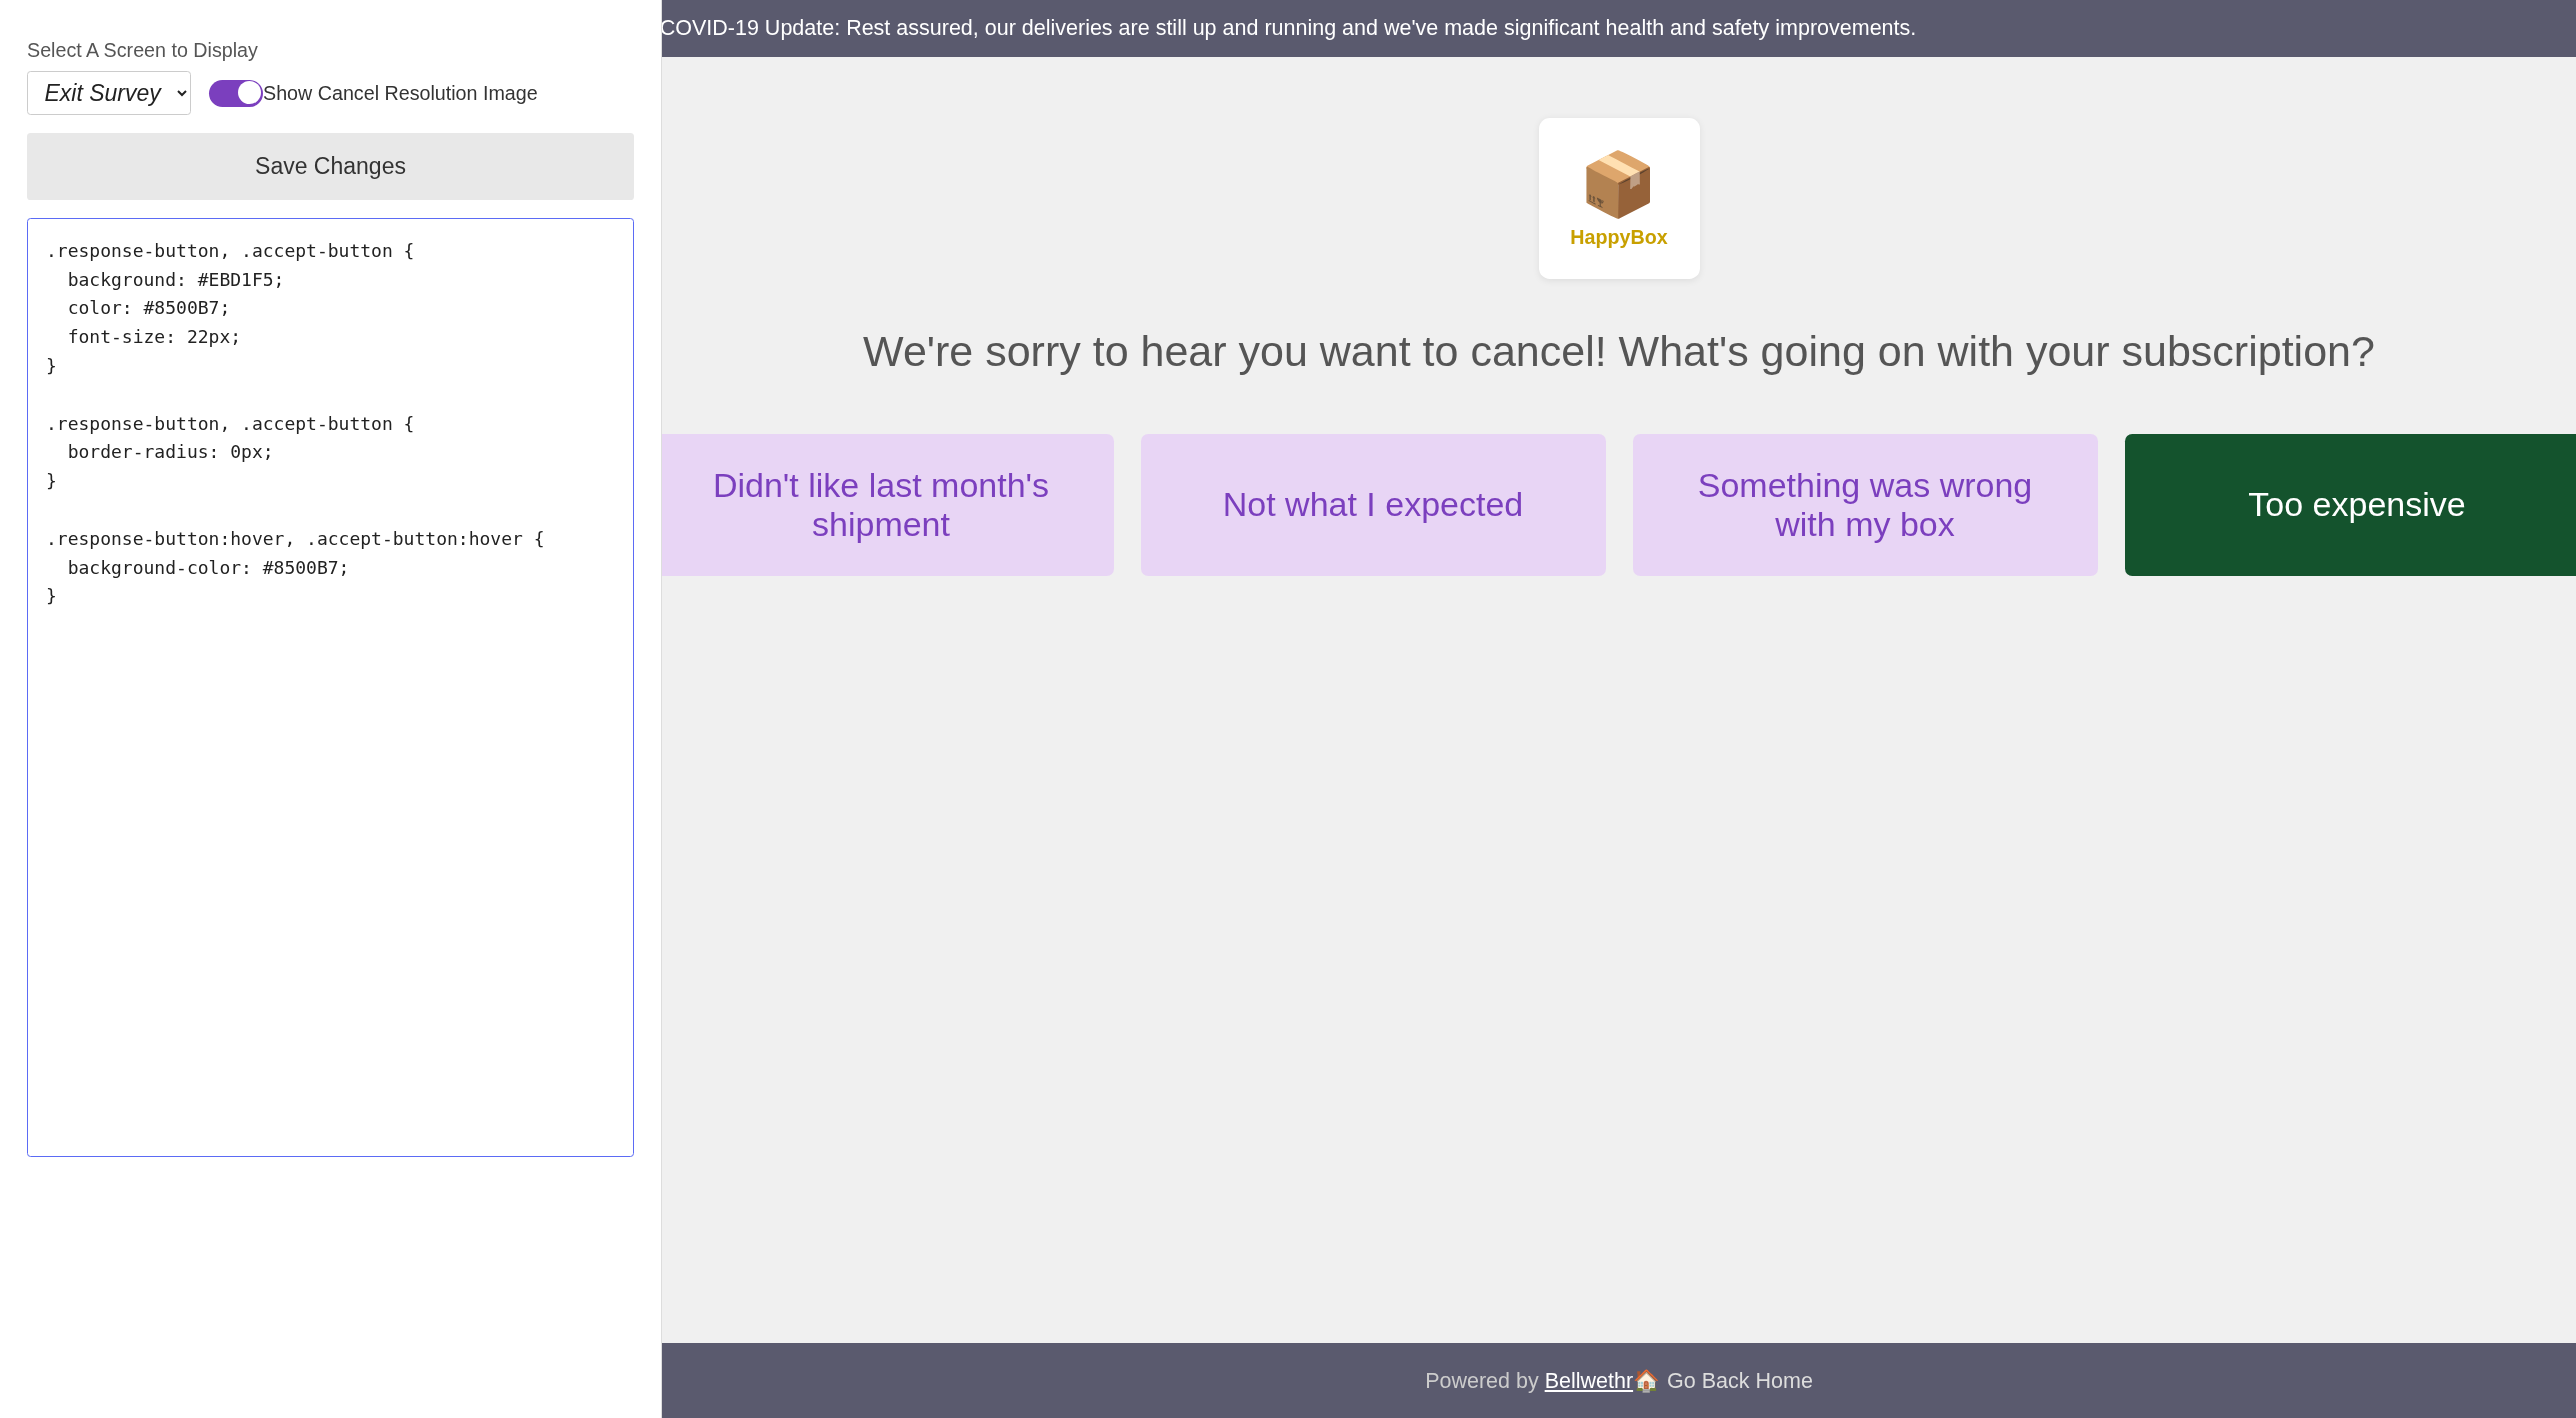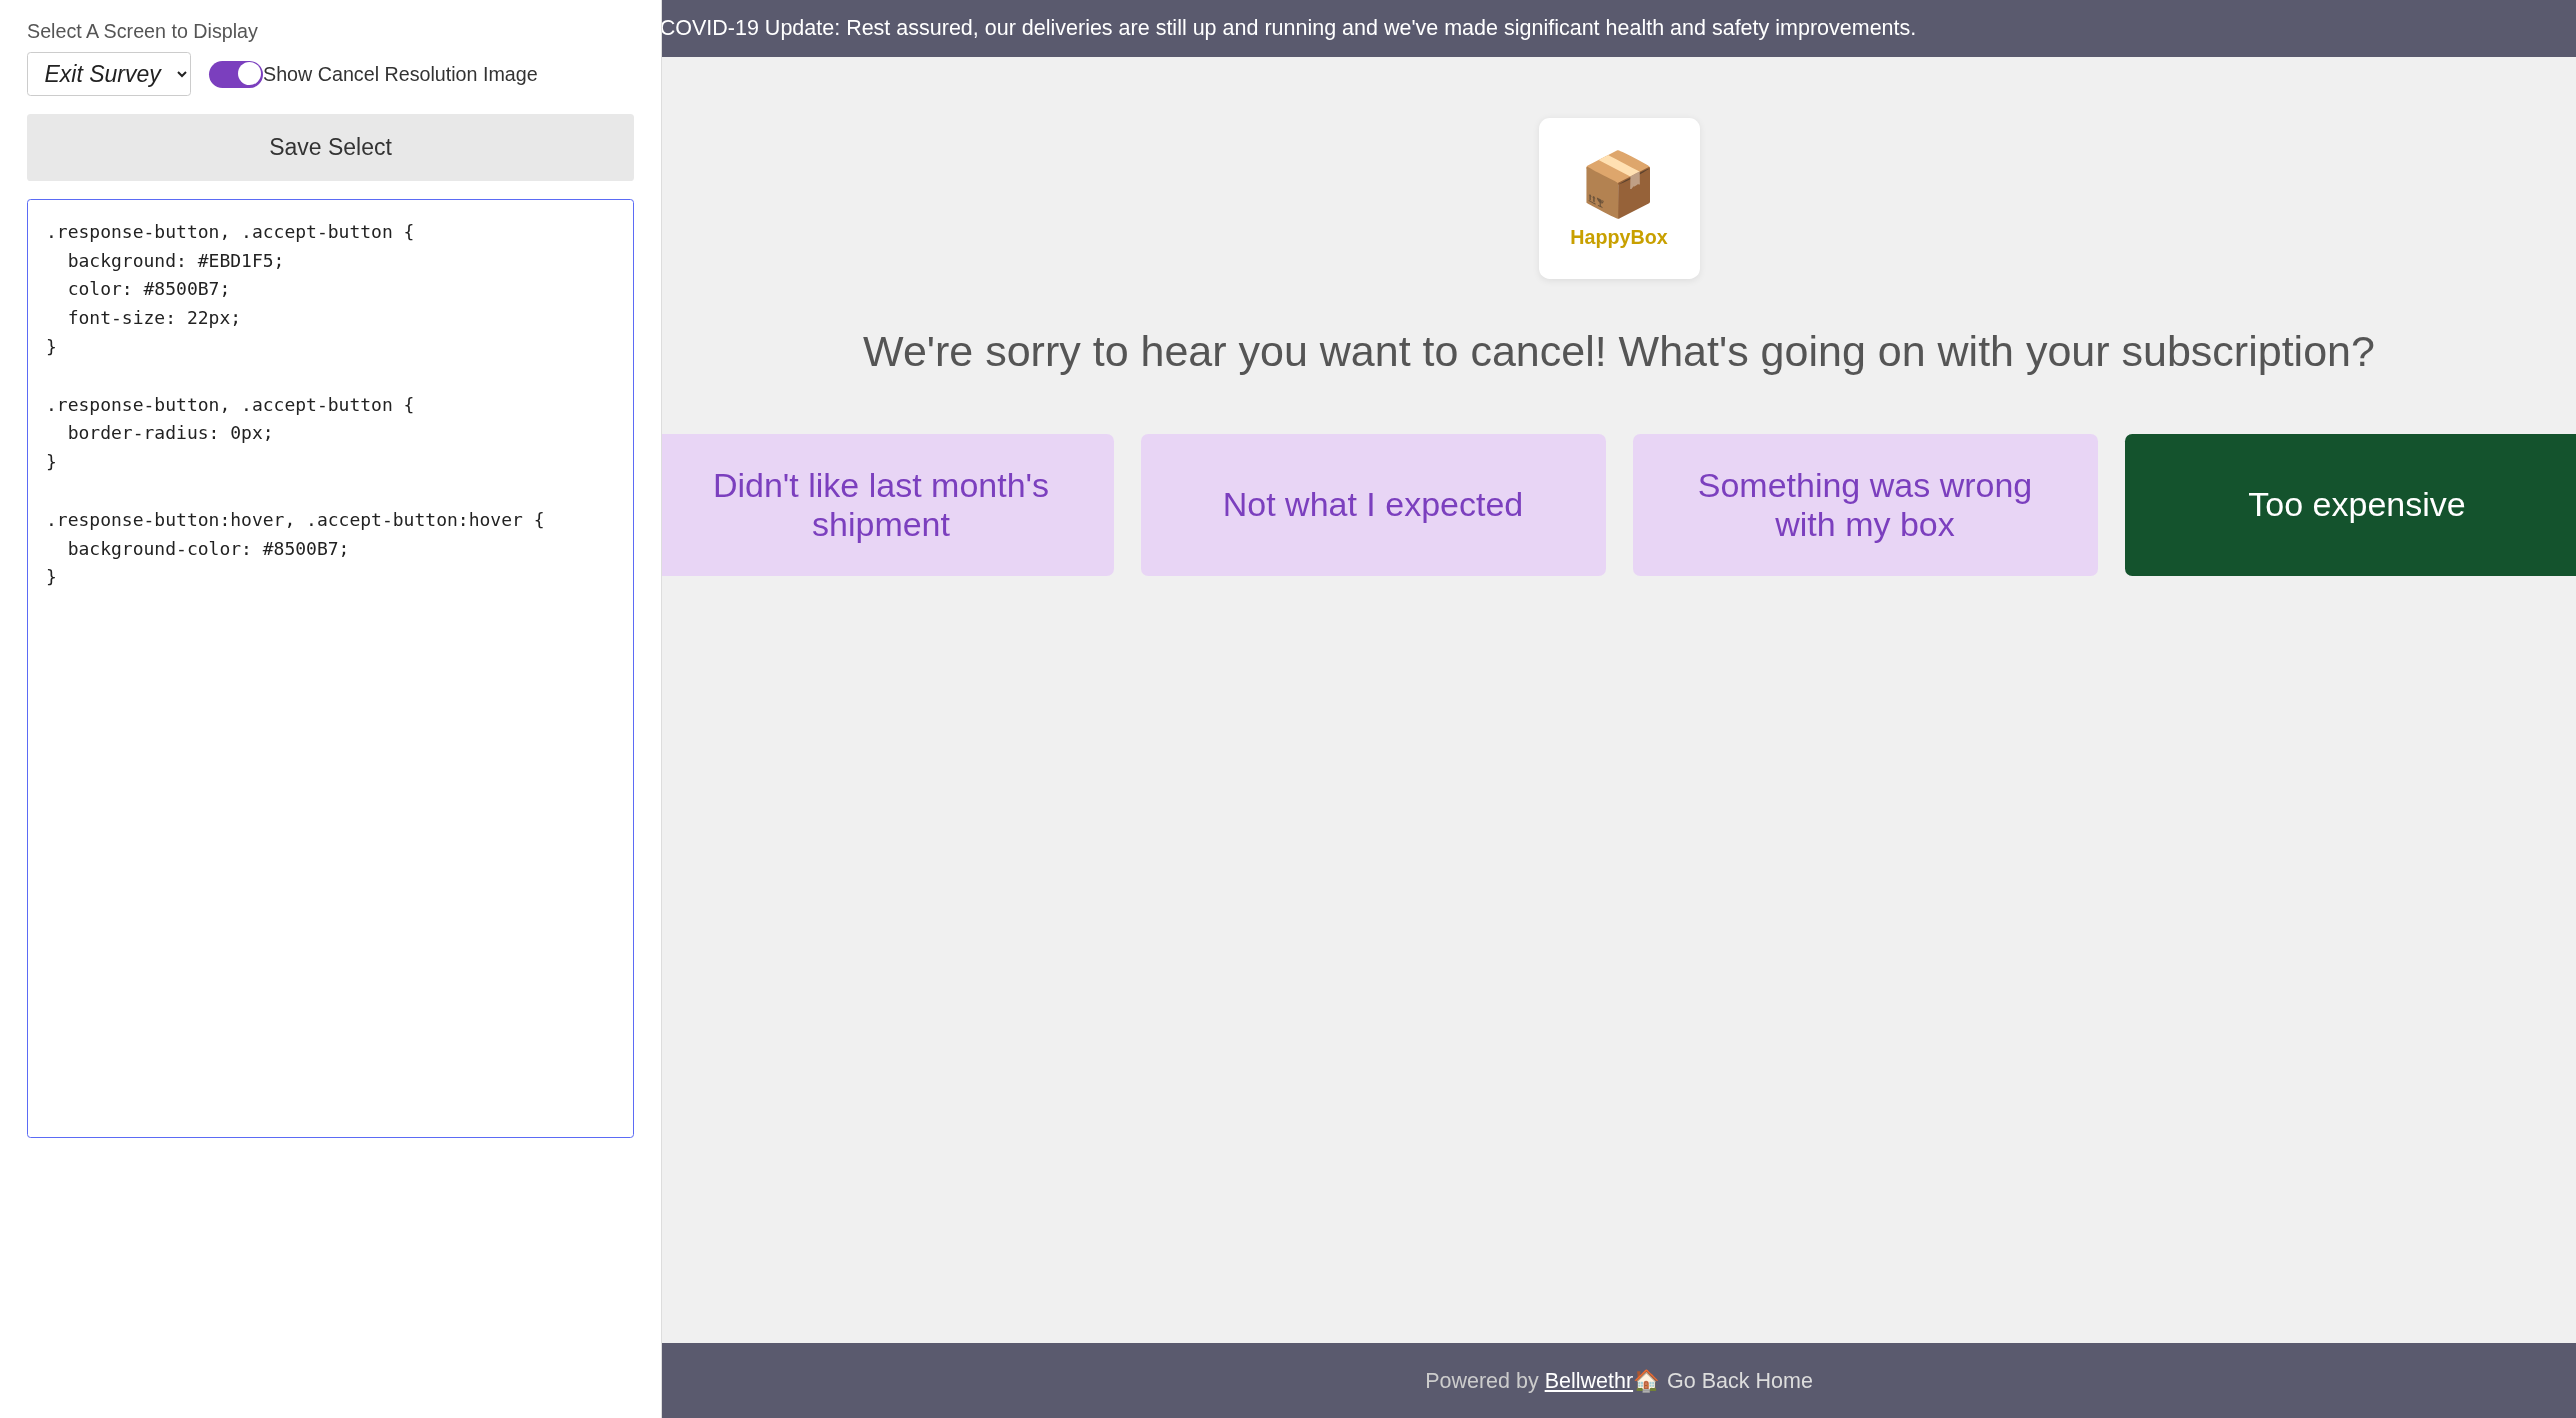--- a/index.html
+++ b/index.html
@@ -21,21 +21,21 @@
 
     
     .left-panel {
       position: fixed;
       top: 0;
       left: 0;
       width: 662px;
       height: 100%;
       background: #fff;
       border-right: 0.9px solid #ddd;
-      padding: 11px 27px;
+      padding: 30px 27px;
       z-index: 200;
     }
 
     .select-label {
       font-size: 19.7px;
       color: #555;
       margin-bottom: 9px;
       margin-top: 9px;
     }
 
@@ -232,21 +232,21 @@
   <div class="select-label">Select A Screen to Display</div>
   <div class="screen-select-row">
     <select class="screen-select">
       <option>Exit Survey</option>
     </select>
     <div class="toggle-row">
       <div class="toggle-switch"></div>
       <span class="toggle-label">Show Cancel Resolution Image</span>
     </div>
   </div>
-  <button class="save-btn">Save Select</button>
+  <button class="save-btn">Save Changes</button>
   <div class="code-editor">.response-button, .accept-button {
   background: #EBD1F5;
   color: #8500B7;
   font-size: 22px;
 }
 
 .response-button, .accept-button {
   border-radius: 0px;
 }
 

